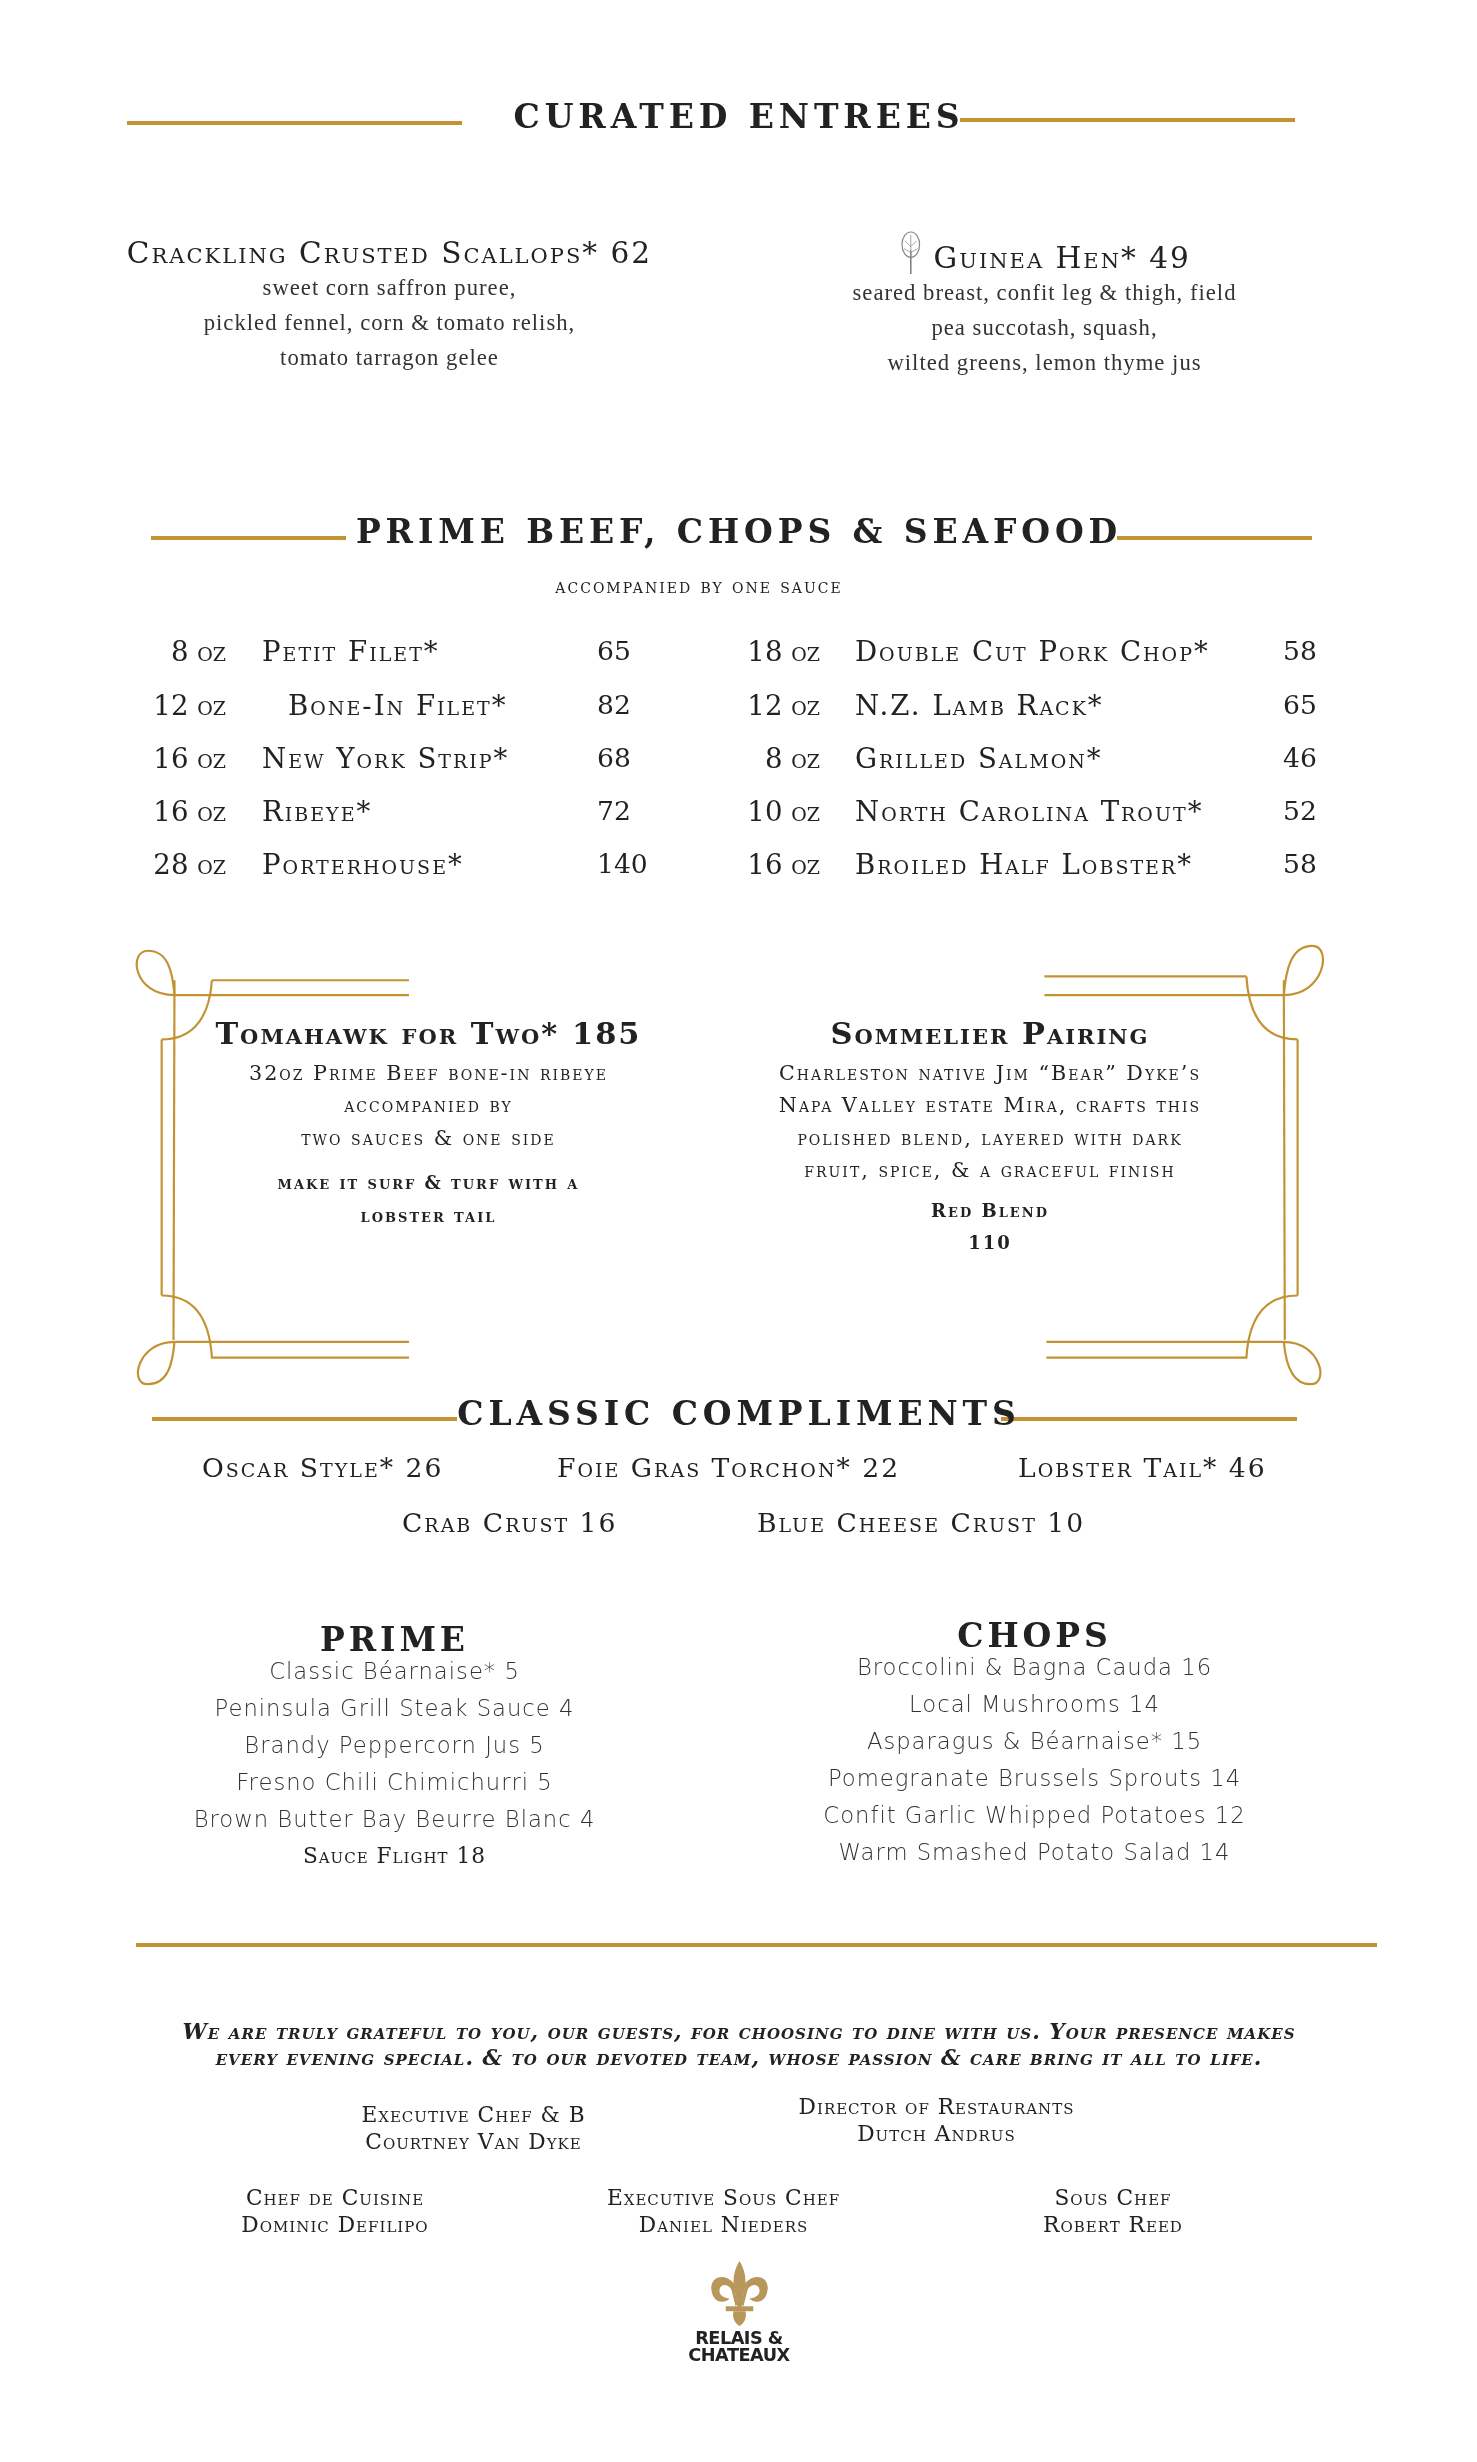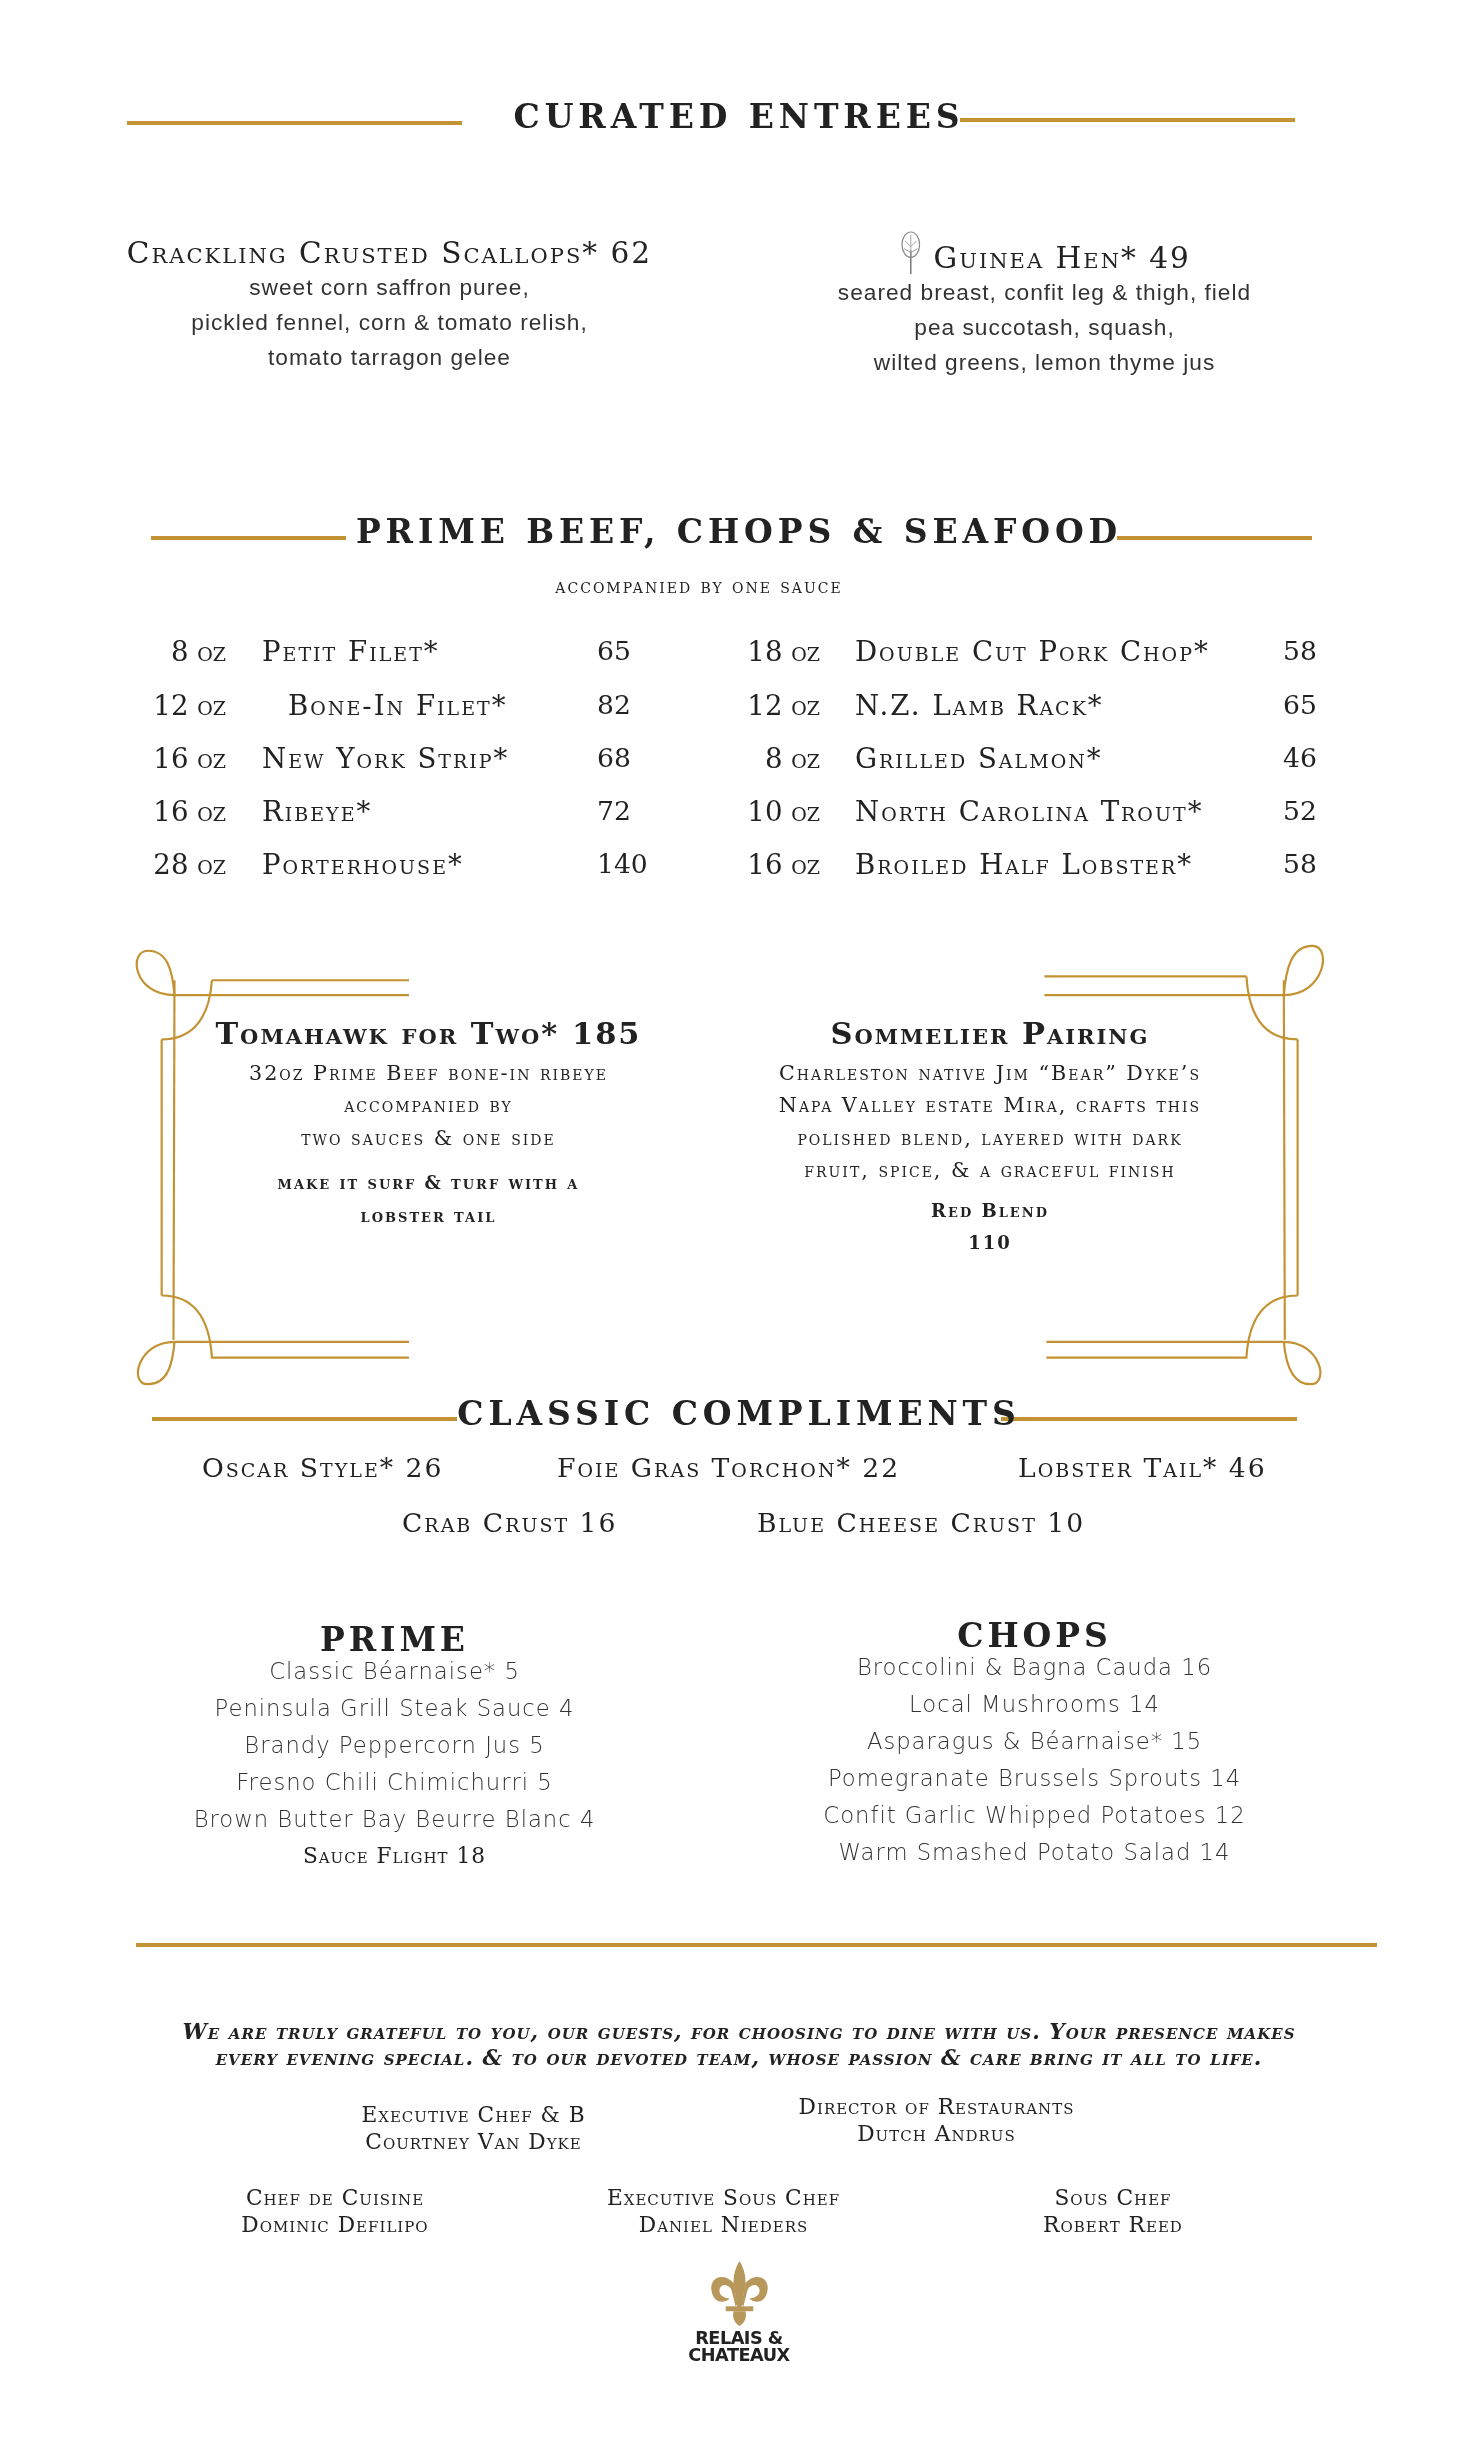--- a/index.html
+++ b/index.html
@@ -5,21 +5,21 @@
   html,body{margin:0;padding:0;background:#fff;}
   body{width:1478px;height:2463px;position:relative;overflow:hidden;color:#222;
        font-family:"DejaVu Serif",serif;}
   .abs{position:absolute;}
   .gold-line{position:absolute;height:3.9px;background:#C29233;}
   .sec-title{position:absolute;left:0;width:1478px;text-align:center;font-weight:bold;
        letter-spacing:4.9px;font-size:33px;color:#222;}
   .sc{font-variant:small-caps;}
   .entree{position:absolute;text-align:center;}
   .entree .name{font-variant:small-caps;font-size:29.6px;letter-spacing:2px;}
-  .entree .desc{font-family:Liberation Sans, sans-serif;font-size:22.7px;font-weight:300;color:#333;line-height:35px;letter-spacing:1px;}
+  .entree .desc{font-family:Liberation Serif, serif;font-size:22.7px;font-weight:300;color:#333;line-height:35px;letter-spacing:1px;}
   .oz{position:absolute;text-align:right;width:118px;font-variant:small-caps;font-size:27.6px;}
   .iname{position:absolute;font-variant:small-caps;font-size:27.6px;letter-spacing:2px;white-space:nowrap;}
   .price{position:absolute;font-size:26.6px;}
   .box-text{position:absolute;text-align:center;}
   .box-title{font-weight:bold;font-variant:small-caps;font-size:30.5px;letter-spacing:2px;}
   .box-line{font-variant:small-caps;font-size:20.7px;letter-spacing:2px;line-height:32.5px;}
   .box-bold{font-weight:bold;font-variant:small-caps;font-size:18px;letter-spacing:2px;line-height:32.5px;}
   .comp{position:absolute;font-variant:small-caps;font-size:26.6px;letter-spacing:2px;white-space:nowrap;}
   .col{position:absolute;text-align:center;}
   .col-title{font-weight:bold;font-size:33px;letter-spacing:3.9px;}

